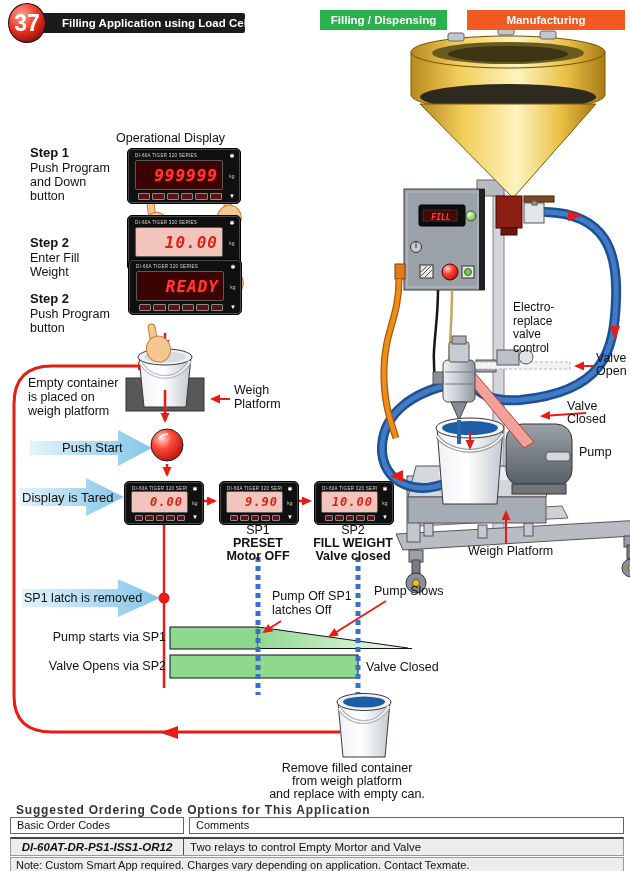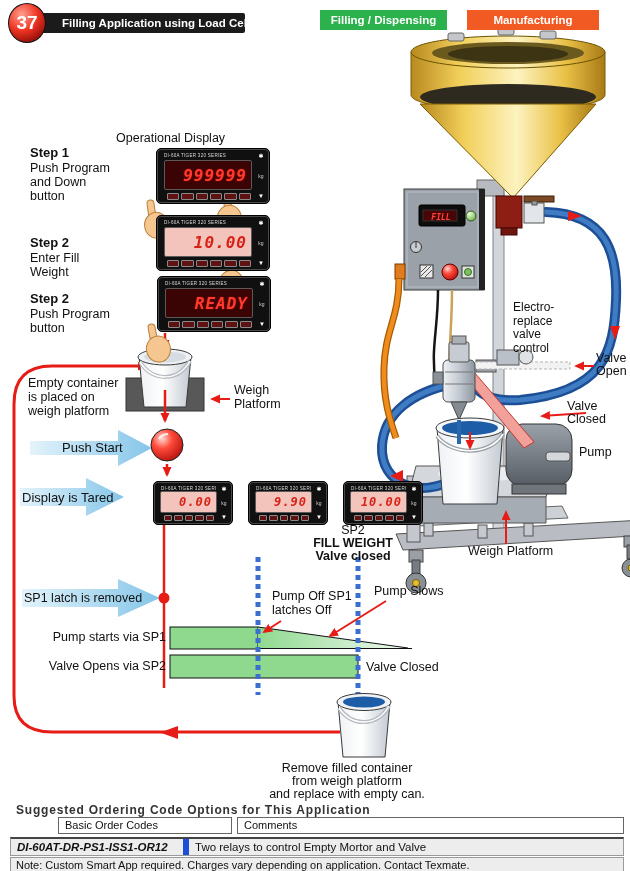--- a/index.html
+++ b/index.html
@@ -7,32 +7,32 @@
         font-family:"Liberation Sans",sans-serif;color:#111;}
   #overlay{position:absolute;left:0;top:0;z-index:1;}
   .lbl{position:absolute;z-index:2;font-size:12.5px;line-height:14px;color:#111;}
   .pre{white-space:pre-line;}
   .bold{font-weight:bold;}
   .ctr{text-align:center;}
   .rt{text-align:right;}
   
   .num-badge{position:absolute;left:8px;top:3px;width:36px;height:38px;border-radius:50%;
     background:radial-gradient(circle at 35% 28%,#ffa08e,#ee3322 45%,#6e0000 95%);
-    border:1px solid #111;color:#fff;font-weight:bold;font-size:19px;
+    border:1px solid #111;color:#fff;font-weight:bold;font-size:23px;
     display:flex;align-items:center;justify-content:center;z-index:3;}
   .title-bar{position:absolute;left:30px;top:13px;width:215px;height:20px;background:#1b1b1b;
     border-radius:2px;color:#fff;font-weight:bold;font-size:11.5px;line-height:20px;
     padding-left:32px;box-sizing:border-box;z-index:2;white-space:nowrap;}
   .tag{position:absolute;top:10px;height:20px;color:#fff;font-weight:bold;font-size:11.5px;
     line-height:20px;text-align:center;z-index:2;}
   .tag.green{left:320px;width:127px;background:#2bb24c;}
-  .tag.orange{left:467px;width:132px;background:#f15a22;}
+  .tag.orange{left:467px;width:158px;background:#f15a22;}
   
   .disp{position:absolute;z-index:2;background:#101010;border:1px solid #000;border-radius:5px;
-    box-shadow:0 0 0 1px #4a4a4a inset;margin-left:29px;}
+    box-shadow:0 0 0 1px #4a4a4a inset;}
   .disp.lg{width:112px;height:54px;}
   .disp.sm{width:78px;height:42px;}
   .d-brand{color:#ddd;font-size:4.5px;letter-spacing:.3px;margin:4px 16px 0 7px;
     white-space:nowrap;overflow:hidden;}
   .d-win{position:absolute;left:7px;right:17px;top:11px;bottom:13px;border:1px solid #5a5a5a;
     border-radius:2px;display:flex;align-items:center;justify-content:flex-end;padding-right:4px;
     font-family:"DejaVu Sans Mono",monospace;font-weight:bold;font-style:italic;letter-spacing:1px;}
   .lg .d-win{font-size:16px;}
   .sm .d-win{font-size:12px;top:9px;bottom:11px;left:6px;right:15px;font-style:italic;}
   .d-win.dark{background:#3a0404;color:#ff3b2e;text-shadow:0 0 2px #a00;}
@@ -41,27 +41,27 @@
   .d-btnrow i{flex:1;height:5px;background:#5e1212;border:1px solid #8a8a8a;border-radius:1px;}
   .sm .d-btnrow i{height:4px;}
   .d-side{position:absolute;top:0;bottom:0;right:1px;width:14px;display:flex;flex-direction:column;
     justify-content:space-between;align-items:center;padding:4px 0;box-sizing:border-box;}
   .d-ic{font-size:6px;color:#fff;line-height:6px;}
   .d-kg{font-size:5px;color:#ccc;line-height:5px;}
   
   .tbl-title{position:absolute;left:16px;top:803px;z-index:2;font-size:12px;letter-spacing:.8px;
     color:#333;font-weight:bold;}
   .tbl{position:absolute;left:10px;top:817px;width:614px;z-index:2;box-sizing:border-box;}
-  .hrow{display:flex;margin-left:48px;}
+  .hrow{display:flex;}
   .hc{border:1px solid #666;background:#fff;font-size:11px;padding:1px 6px;height:13px;line-height:13px;}
   .hc1{width:160px;}
   .hc2{flex:1;margin-left:5px;}
   .drow{display:flex;margin-top:3px;border:1px solid #999;border-top:2.5px solid #444;background:#ededed;}
   .dc{font-size:11.5px;padding:1px 6px;height:14px;line-height:14px;}
-  .dc1{width:160px;font-weight:bold;font-style:italic;border-right:6px solid #1d4ed8;}
+  .dc1{width:160px;font-weight:bold;font-style:italic;border-right:1px solid #1d4ed8;text-align:center;}
   .dc2{flex:1;}
   .nrow{margin-top:1px;border:1px solid #999;background:#ededed;font-size:11px;
     padding:1px 5px;height:13px;line-height:13px;}
   .seg{font-family:"DejaVu Sans Mono",monospace;font-weight:bold;font-style:italic;}
 </style>
 </head>
 <body>
 
 <div id="page">
 
@@ -338,21 +338,21 @@
         <i></i>
         <i></i>
         <i></i>
       </div>
   <div class="d-side">
         <span class="d-ic">✱</span>
         <span class="d-kg">kg</span>
         <span class="d-ic">▼</span>
       </div>
 </div>
-<div class="disp lg" style="left:128px;top:276px;">
+<div class="disp lg" style="left:128px;top:259px;">
   <div class="d-brand">DI-60A TIGER 320 SERIES</div>
   <div class="d-win dark">
         <span>READY</span>
       </div>
   <div class="d-btnrow">
         <i></i>
         <i></i>
         <i></i>
         <i></i>
         <i></i>
@@ -419,20 +419,25 @@
       </div>
 </div>
 
 <div class="lbl pre" style="left:28px;top:376px;">Empty container
 is placed on
 weigh platform</div>
 <div class="lbl pre" style="left:234px;top:383px;">Weigh
 Platform</div>
 <div class="lbl" style="left:62px;top:441px;font-size:13px;">Push Start</div>
 <div class="lbl" style="left:22px;top:491px;font-size:13px;">Display is Tared</div>
+<div class="lbl ctr" style="left:218px;top:524px;width:80px;line-height:13px;">
+  <div>SP1</div>
+  <div class="bold">PRESET</div>
+  <div class="bold">Motor OFF</div>
+</div>
 <div class="lbl ctr" style="left:308px;top:524px;width:90px;line-height:13px;">
   <div>SP2</div>
   <div class="bold">FILL WEIGHT</div>
   <div class="bold">Valve closed</div>
 </div>
 <div class="lbl" style="left:24px;top:591px;">SP1 latch is removed</div>
 <div class="lbl pre" style="left:272px;top:590px;line-height:13.5px;">Pump Off SP1
 latches Off</div>
 <div class="lbl" style="left:374px;top:584px;">Pump Slows</div>
 <div class="lbl rt" style="left:38px;top:630px;width:128px;">Pump starts via SP1</div>

